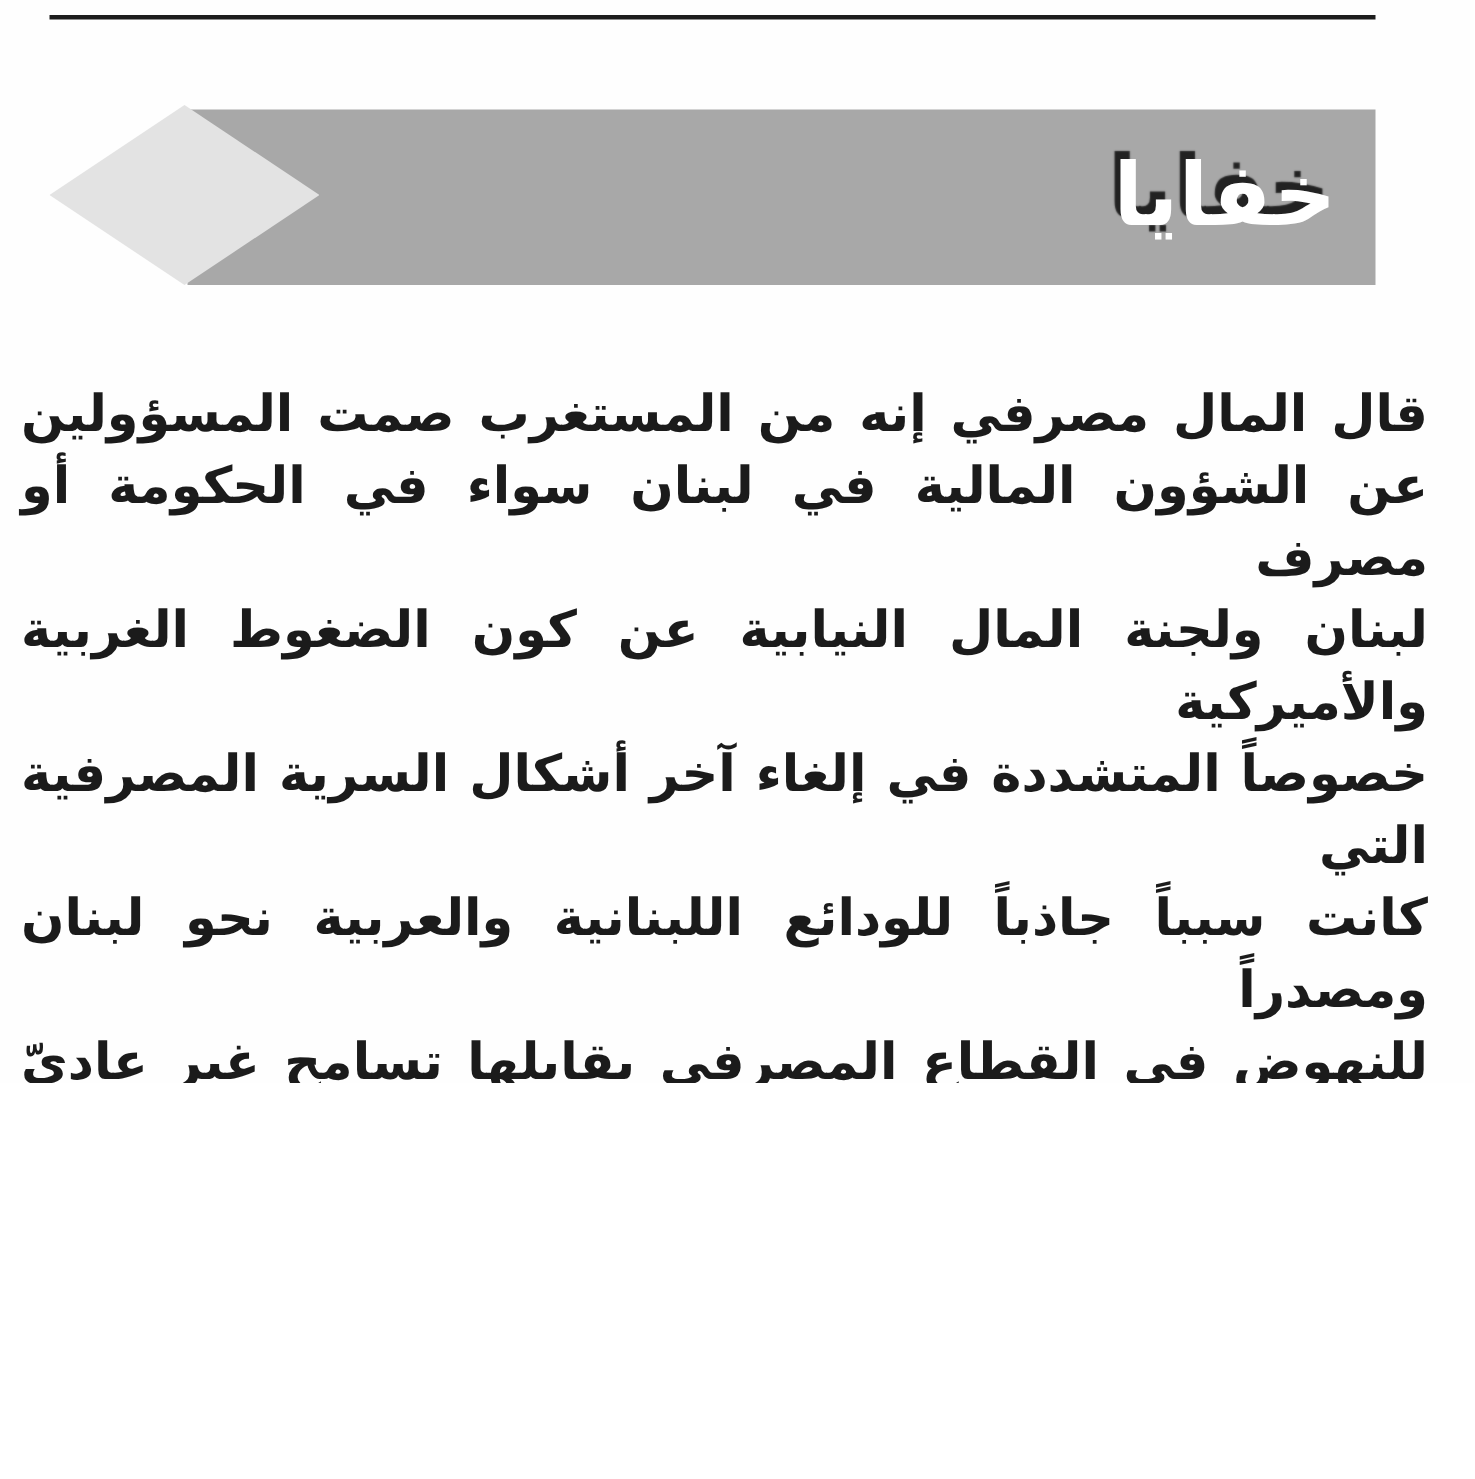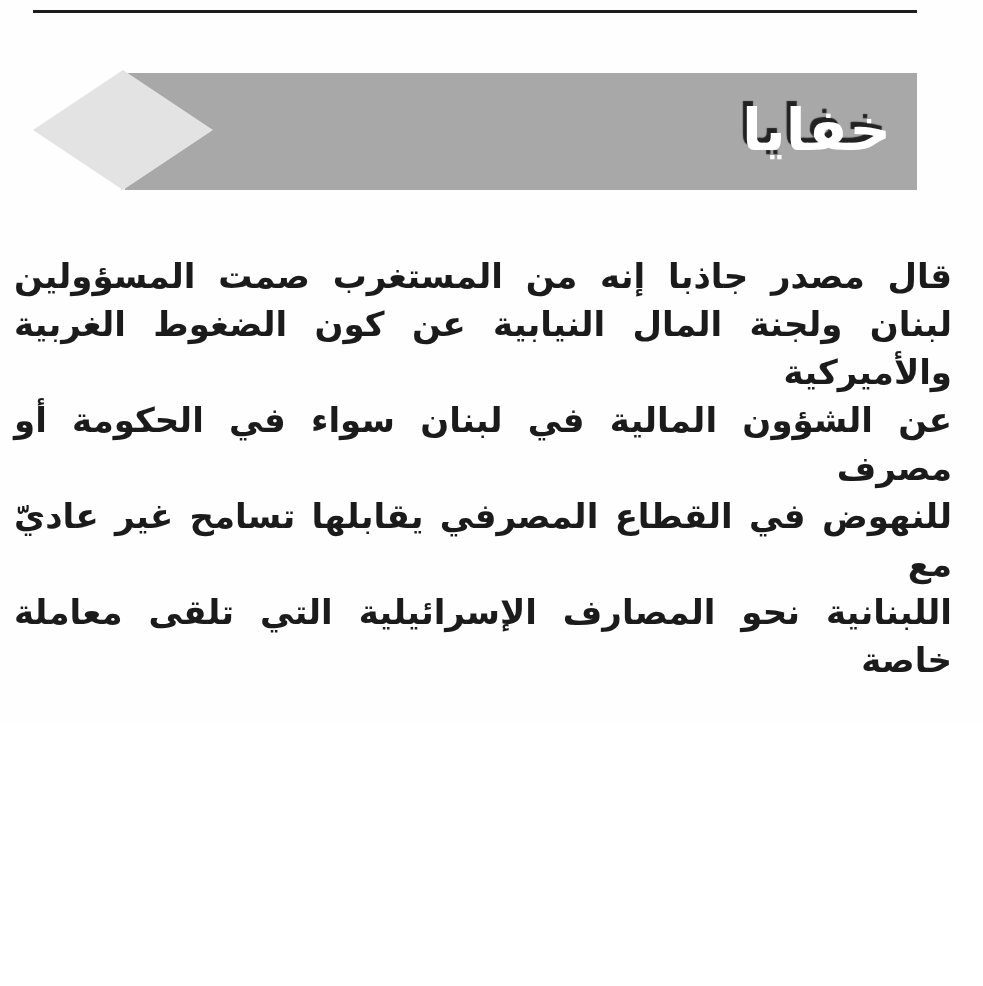--- a/index.html
+++ b/index.html
@@ -84,19 +84,21 @@
   <div class="top-rule"></div>
 
   <header>
     <div class="banner">
       <h1 class="banner-title">خفايا</h1>
     </div>
     <div class="diamond"></div>
   </header>
 
   <article class="article">
-      <div class="line">قال مصدر جاذبا إنه من المستغرب صمت المسؤولين</div>
+      <div class="line">قال المال مصرفي إنه من المستغرب صمت المسؤولين</div>
+      <div class="line">عن الشؤون المالية في لبنان سواء في الحكومة أو مصرف</div>
       <div class="line">لبنان ولجنة المال النيابية عن كون الضغوط الغربية والأميركية</div>
-      <div class="line">عن الشؤون المالية في لبنان سواء في الحكومة أو مصرف</div>
+      <div class="line">خصوصاً المتشددة في إلغاء آخر أشكال السرية المصرفية التي</div>
+      <div class="line">كانت سبباً جاذباً للودائع اللبنانية والعربية نحو لبنان ومصدراً</div>
       <div class="line">للنهوض في القطاع المصرفي يقابلها تسامح غير عاديّ مع</div>
       <div class="line">اللبنانية نحو المصارف الإسرائيلية التي تلقى معاملة خاصة</div>
     </article>
 </div>
 
 </body></html>

